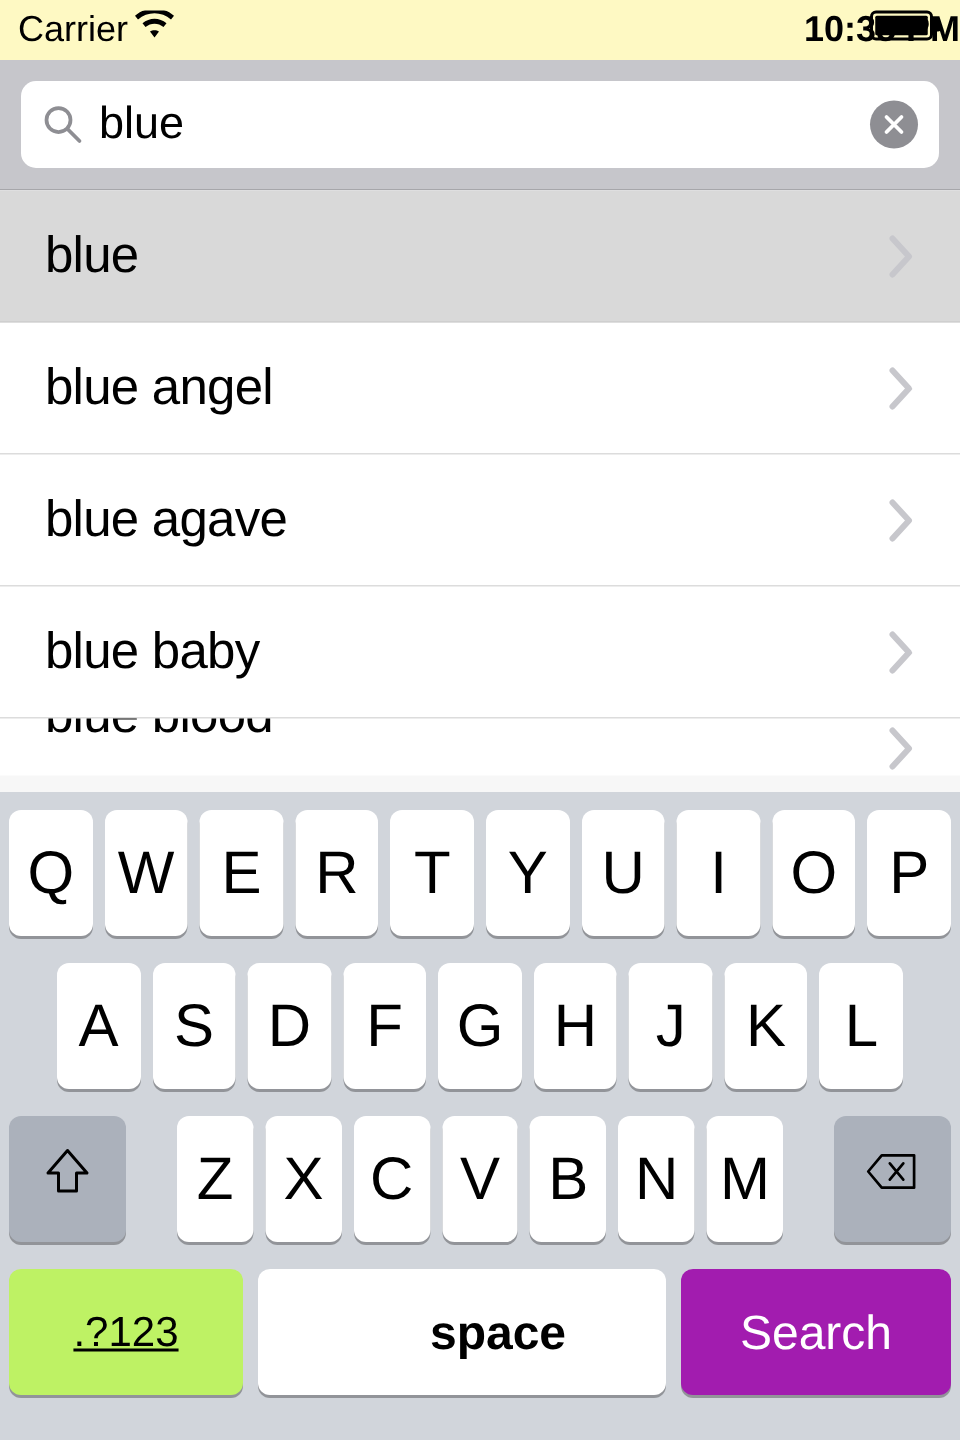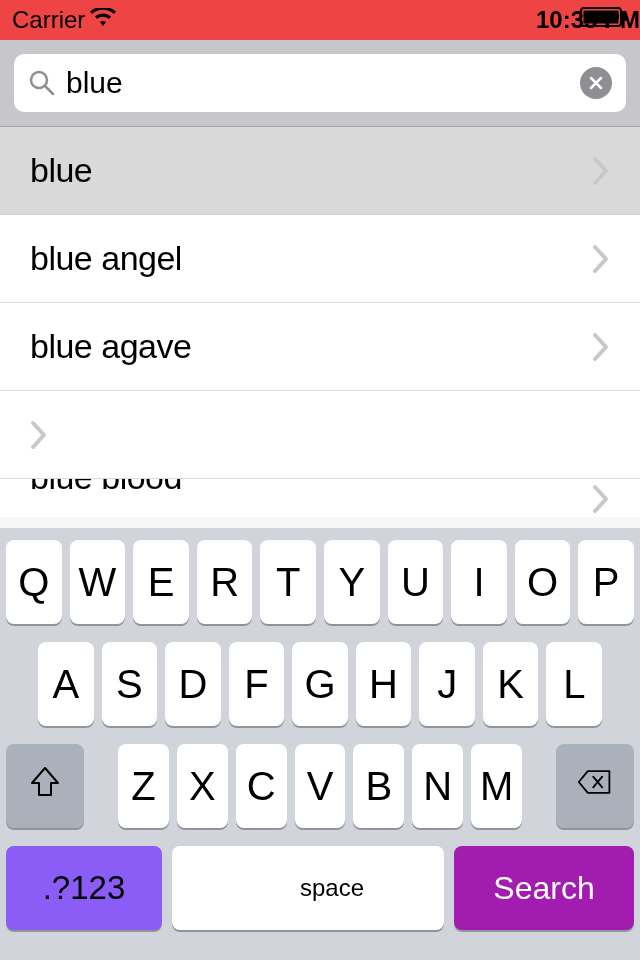--- a/index.html
+++ b/index.html
@@ -1,19 +1,19 @@
 <!DOCTYPE html>
 <html><head>
   <meta charset="utf-8">
   <style>
     * { box-sizing: border-box; margin: 0; padding: 0; }
     html, body { width: 640px; height: 960px; overflow: hidden; font-family: -apple-system, "Helvetica Neue", Helvetica, Arial, sans-serif; background: #f7f7f7; }
     
     
-    .status-bar { height: 40px; display: flex; align-items: center; justify-content: space-between; padding: 0 12px; background: #ef4444; font-size: 24px; }
+    .status-bar { height: 40px; display: flex; align-items: center; justify-content: space-between; padding: 0 12px; background: #fef9c3; font-size: 24px; }
     .status-left { display: flex; align-items: center; gap: 5px; }
     .status-center { position: absolute; left: 0; right: 0; text-align: right; font-weight: 600; pointer-events: none; margin-left: 36px; }
     .status-right { display: flex; align-items: center; }
     .wifi-icon svg { width: 26px; height: 20px; }
     .battery-icon svg { width: 48px; height: 22px; }
     
     
     .search-container { background: #c6c6cb; padding: 14px 14px; border-bottom: 1px solid #a6a6aa; }
     .search-field { display: flex; align-items: center; background: #fff; border-radius: 10px; height: 58px; padding: 0 14px; }
     .search-field .mag { color: #8e8e93; margin-right: 10px; }
@@ -36,22 +36,22 @@
     .keyboard { position: absolute; bottom: 0; left: 0; right: 0; background: #d1d5db; padding: 12px 6px 8px 6px; height: 432px; }
     .kb-row { display: flex; justify-content: center; gap: 8px; margin-bottom: 18px; }
     .kb-row.r2 { padding: 0 32px; }
     .kb-row.r3 { gap: 8px; }
     .kb-row.r4 { gap: 10px; margin-bottom: 0; }
     .key { background: #fff; border-radius: 8px; box-shadow: 0 2px 0 rgba(0,0,0,0.3); height: 84px; display: flex; align-items: center; justify-content: center; font-size: 40px; font-weight: 300; color: #000; cursor: pointer; user-select: none; }
     .kb-row .key.letter { flex: 1; }
     .key.fn { background: #abb1bb; width: 78px; flex: 0 0 78px; }
     .key.fn svg { width: 36px; height: 36px; }
     .spacer3 { width: 18px; flex: 0 0 18px; }
-    .key.numbers { background: #8b5cf6; flex: 0 0 156px; font-size: 33px; font-weight: 300; }
-    .key.space { flex: 1; font-size: 24px; font-weight: 400; padding-left: 48px; }
+    .key.numbers { background: #bef264; flex: 0 0 156px; font-size: 28px; font-weight: 300; text-decoration: underline; }
+    .key.space { flex: 1; font-size: 32px; font-weight: 700; padding-left: 48px; }
     .key.search { background: #a21caf; color: #fff; flex: 0 0 180px; font-size: 32px; font-weight: 300; }
   </style>
 </head>
 <body>
 
 <div class="status-bar">
   <div class="status-left">
     <span>Carrier</span>
     <span class="wifi-icon">
       <svg viewBox="0 0 26 20">
@@ -107,20 +107,21 @@
   </div>
   <div class="result-row">
     <span class="result-label">blue agave</span>
     <span class="chevron">
         <svg viewBox="0 0 18 30">
           <path d="M3 3 L14 15 L3 27" fill="none" stroke="#c7c7cc" stroke-width="4" stroke-linecap="round" stroke-linejoin="round"></path>
         </svg>
       </span>
   </div>
   <div class="result-row">
+    <span class="result-label">blue baby</span>
     <span class="chevron">
         <svg viewBox="0 0 18 30">
           <path d="M3 3 L14 15 L3 27" fill="none" stroke="#c7c7cc" stroke-width="4" stroke-linecap="round" stroke-linejoin="round"></path>
         </svg>
       </span>
   </div>
   <div class="result-row partial">
     <span class="result-label">blue blood</span>
     <span class="chevron">
         <svg viewBox="0 0 18 30">

